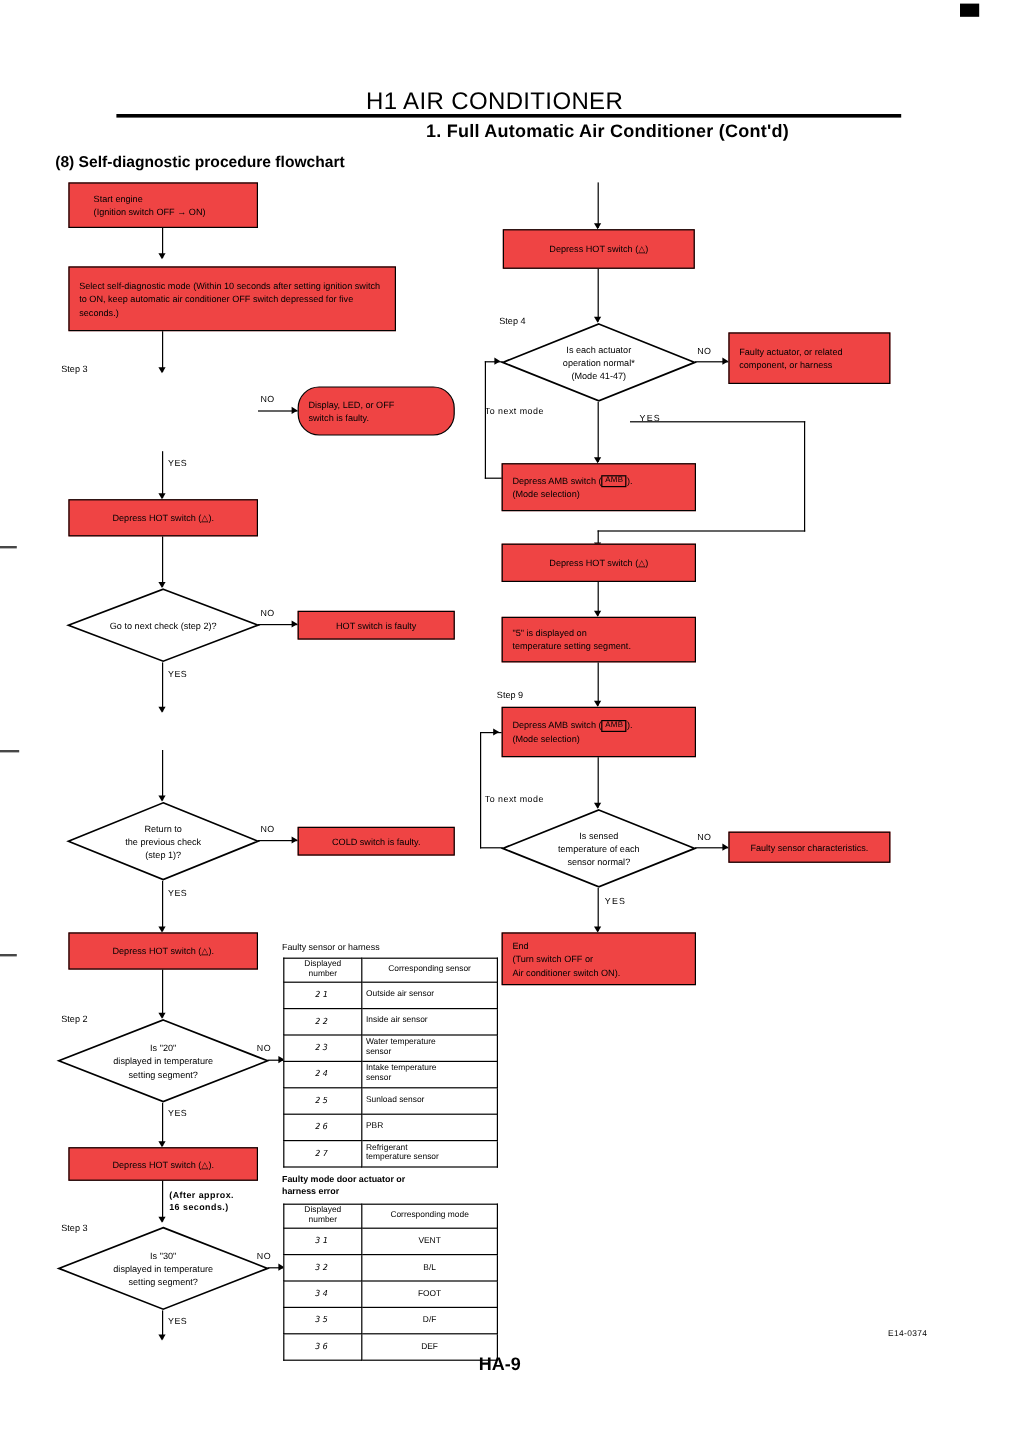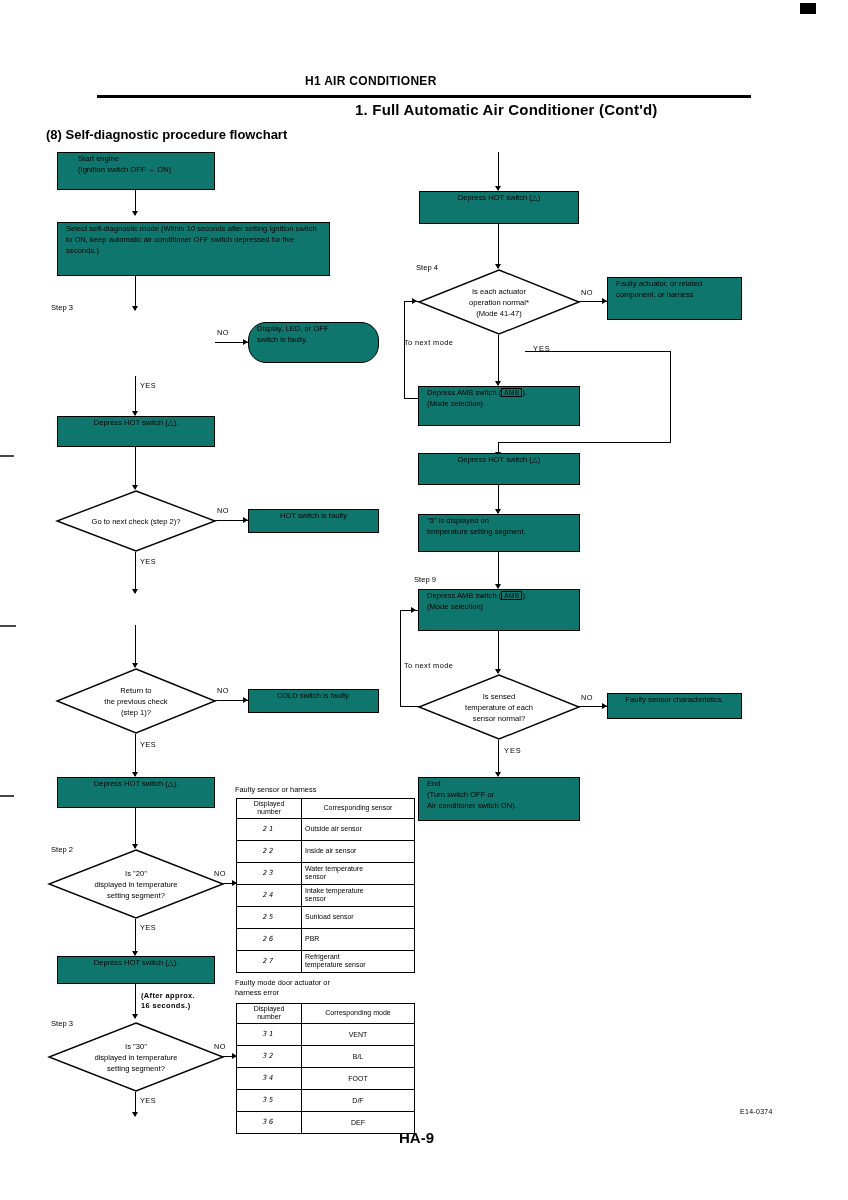--- a/index.html
+++ b/index.html
@@ -3,32 +3,32 @@
 <meta charset="utf-8">
 <style>
   html,body{margin:0;padding:0;background:#fff;}
   body{width:848px;height:1200px;position:relative;
        font-family:"Liberation Sans", sans-serif;color:#000;overflow:hidden;}
 
   .page{position:absolute;left:0;top:0;width:848px;height:1200px;}
 
   
   .hdr-title{position:absolute;left:305px;top:74px;width:300px;
-             font-size:12px;font-weight:bold;letter-spacing:.3px;}
+             font-size:20px;font-weight:normal;letter-spacing:.3px;}
   .hdr-rule{position:absolute;left:97px;top:95px;width:654px;height:3px;background:#000;}
   .hdr-sub{position:absolute;left:355px;top:101px;width:420px;
            font-size:15px;font-weight:bold;letter-spacing:.2px;}
   .sec-title{position:absolute;left:46px;top:127px;font-size:13px;font-weight:bold;}
 
   .corner-mark{position:absolute;left:800px;top:3px;width:16px;height:11px;background:#000;}
 
   
-  .box{position:absolute;border:1.4px solid #000;background:#0f766e;
+  .box{position:absolute;border:1.4px solid #000;background:#ef4444;
        box-sizing:border-box;font-size:7.6px;line-height:1.45;
-       display:flex;}
+       display:flex;align-items:center;}
   .box .bt{padding:0 8px;width:100%;}
   .box.ctr .bt{text-align:center;}
 
   .dia{position:absolute;}
   .dia svg{position:absolute;left:0;top:0;overflow:visible;}
   .dia .dtxt{position:absolute;left:0;top:0;width:100%;height:100%;
              display:flex;align-items:center;justify-content:center;
              text-align:center;font-size:7.6px;line-height:1.45;}
 
   .ln{position:absolute;background:#000;}
@@ -233,21 +233,21 @@
         <td class="desc" style="white-space:pre-line;">PBR</td>
       </tr>
       <tr>
         <td class="num">27</td>
         <td class="desc" style="white-space:pre-line;">Refrigerant
 temperature sensor</td>
       </tr>
     </tbody>
   </table>
 
-  <div class="tcap" style="left:235px;top:978px;">Faulty mode door actuator or
+  <div class="tcap" style="left:235px;top:978px;font-weight:bold;">Faulty mode door actuator or
 harness error</div>
   <table class="ft" style="left:236px;top:1003px;">
     <thead>
       <tr>
         <th style="white-space:pre-line;">Displayed
 number</th>
         <th>Corresponding mode</th>
       </tr>
     </thead>
     <tbody>

